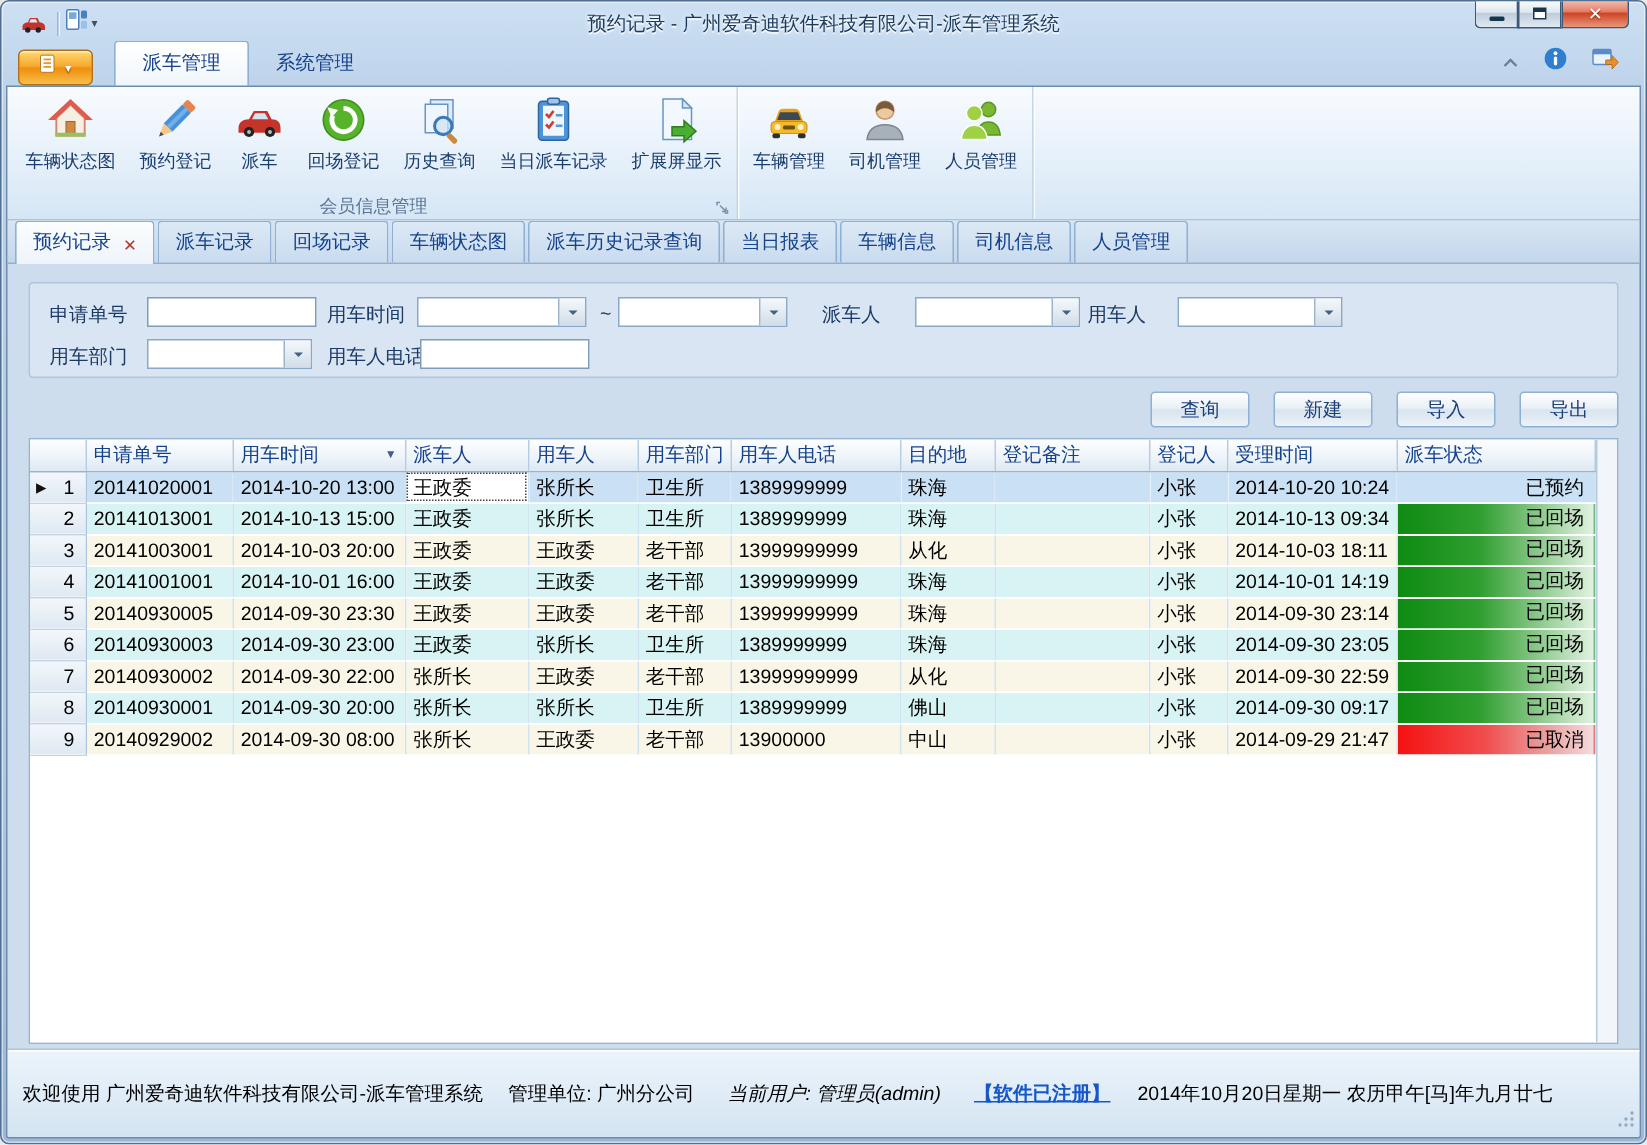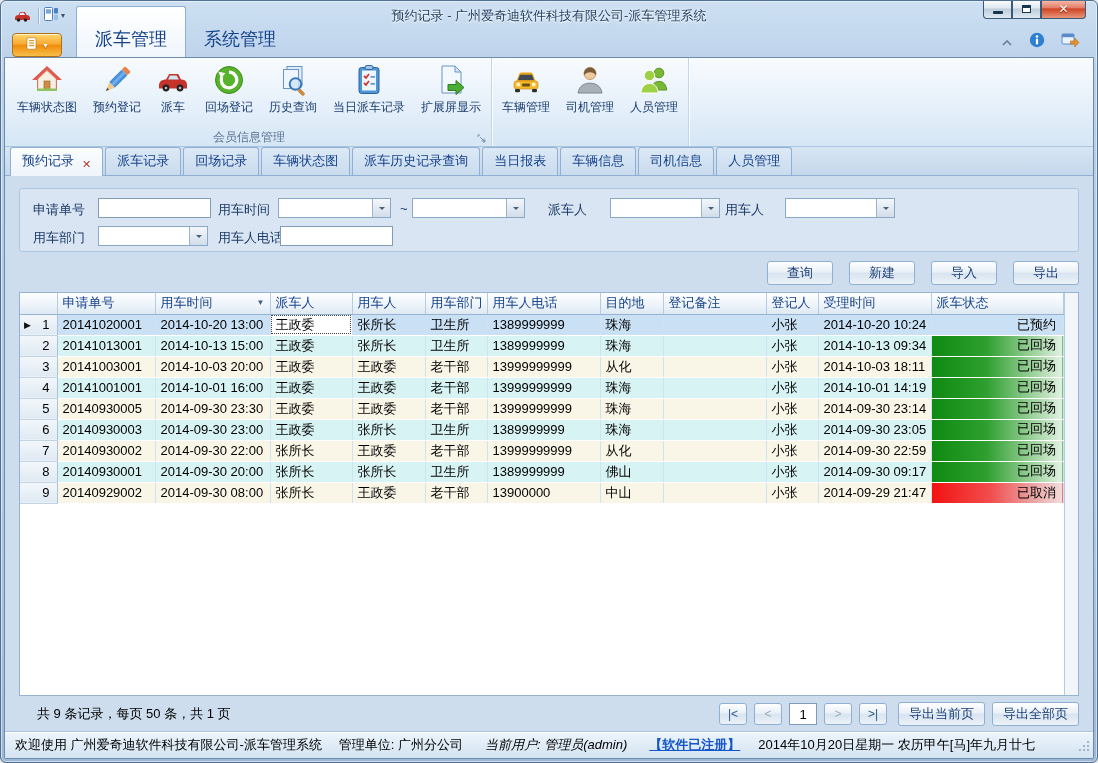--- a/index.html
+++ b/index.html
@@ -18,21 +18,21 @@
     background:linear-gradient(#fcfdfe,#dfe7ef 45%,#bfcddb 50%,#dfe9f2);}
   .wbtn:first-child{border-radius:0 0 0 4px;}
   .wbtn.close{width:45px;border-radius:0 0 4px 0;background:linear-gradient(#f7c0b0,#e2806a 42%,#cf4526 50%,#e8967a);color:#fff;font-weight:bold;font-size:12px;text-shadow:0 1px 1px #7c1f0a;}
   .glyph-min{width:10px;height:3px;background:#16364f;margin-top:7px;border-radius:1px;}
   .glyph-restore{width:9px;height:8px;box-sizing:border-box;border:1px solid #16364f;border-top-width:3px;background:#fff;}
   
   .tabrow{height:27px;flex:0 0 27px;display:flex;align-items:flex-end;padding:0 4px;position:relative;}
   .appbtn{width:48px;height:22px;margin:0 14px 0 4px;border:1px solid #b0701b;border-radius:4px;display:flex;align-items:center;justify-content:center;gap:4px;
     background:linear-gradient(#ffd96e,#f8a832 46%,#ef8e0b 52%,#f8bf4a);box-shadow:inset 0 1px 0 rgba(255,255,255,.65);cursor:default;}
   .appbtn .caret{color:#fff;font-size:8px;text-shadow:0 1px 1px #8a5207;}
-  .rtab{padding:20px 18px 6px;font-size:18px;color:#15428b;cursor:default;}
+  .rtab{padding:5px 18px 6px;font-size:13px;color:#15428b;cursor:default;}
   .rtab.active{background:linear-gradient(#ffffff,#f0f6fc);border:1px solid #8fb0d2;border-bottom:none;border-radius:3px 3px 0 0;}
   .tabrow-right{position:absolute;right:14px;bottom:5px;display:flex;align-items:center;gap:16px;}
   
   .appbody{flex:1;display:flex;flex-direction:column;border:1px solid #6c8cab;border-radius:0 0 2px 2px;overflow:hidden;background:#cddded;}
   
   .ribbon{height:88px;flex:0 0 88px;display:flex;background:linear-gradient(#f8fbfe,#e6f0fa 55%,#d5e6f5);border-bottom:1px solid #a9c4de;padding-left:2px;}
   .rgroup{display:flex;flex-direction:column;border-right:1px solid #c3d6ea;box-shadow:1px 0 0 rgba(255,255,255,.8);padding:2px 2px 0;}
   .ritems{display:flex;flex:1;align-items:flex-start;}
   .ritem{display:flex;flex-direction:column;align-items:center;gap:3px;padding:4px 8px 2px;border-radius:3px;cursor:default;}
   .ricon{width:32px;height:32px;display:flex;align-items:center;justify-content:center;}
@@ -80,21 +80,21 @@
   .gridfooter{flex:0 0 24px;display:flex;align-items:center;margin-top:6px;font-size:13px;color:#000;}
   .gsummary{padding-left:18px;white-space:nowrap;}
   .pager{margin-left:auto;display:flex;align-items:center;gap:7px;}
   .pbtn{width:28px;height:22px;box-sizing:border-box;border:1px solid #8fb0d2;border-radius:3px;display:flex;align-items:center;justify-content:center;
     font-size:12px;color:#2a5a8c;background:linear-gradient(#ffffff,#e9f0f7 45%,#d8e4ef 52%,#ecf2f8);cursor:default;}
   .pbtn.dis{color:#9aabbd;}
   .pinput{width:28px;height:22px;box-sizing:border-box;border:1px solid #7f9db9;text-align:center;font-size:13px;outline:none;}
   .pager .btn.exp1{margin-left:4px;}
   
   .statusbar{height:26px;flex:0 0 26px;border-top:1px solid #a9c4de;box-shadow:inset 0 1px 0 #fff;background:linear-gradient(#ecf4fb,#d4e4f2);
-    display:flex;align-items:center;font-size:13px;color:#000;padding:0 10px;position:relative;white-space:nowrap;}
+    display:flex;align-items:center;font-size:13px;color:#000;padding:16px 10px;position:relative;white-space:nowrap;}
   .sb-org{margin-left:auto;}
   .sb-user{margin-left:22px;font-style:italic;}
   .sb-reg{margin-left:22px;color:#1557c9;font-weight:bold;text-decoration:underline;cursor:pointer;}
   .sb-date{margin-left:18px;margin-right:48px;}
   .grip{position:absolute;right:3px;bottom:3px;}
 </style>
 </head>
 <body>
 
 <div class="window">

